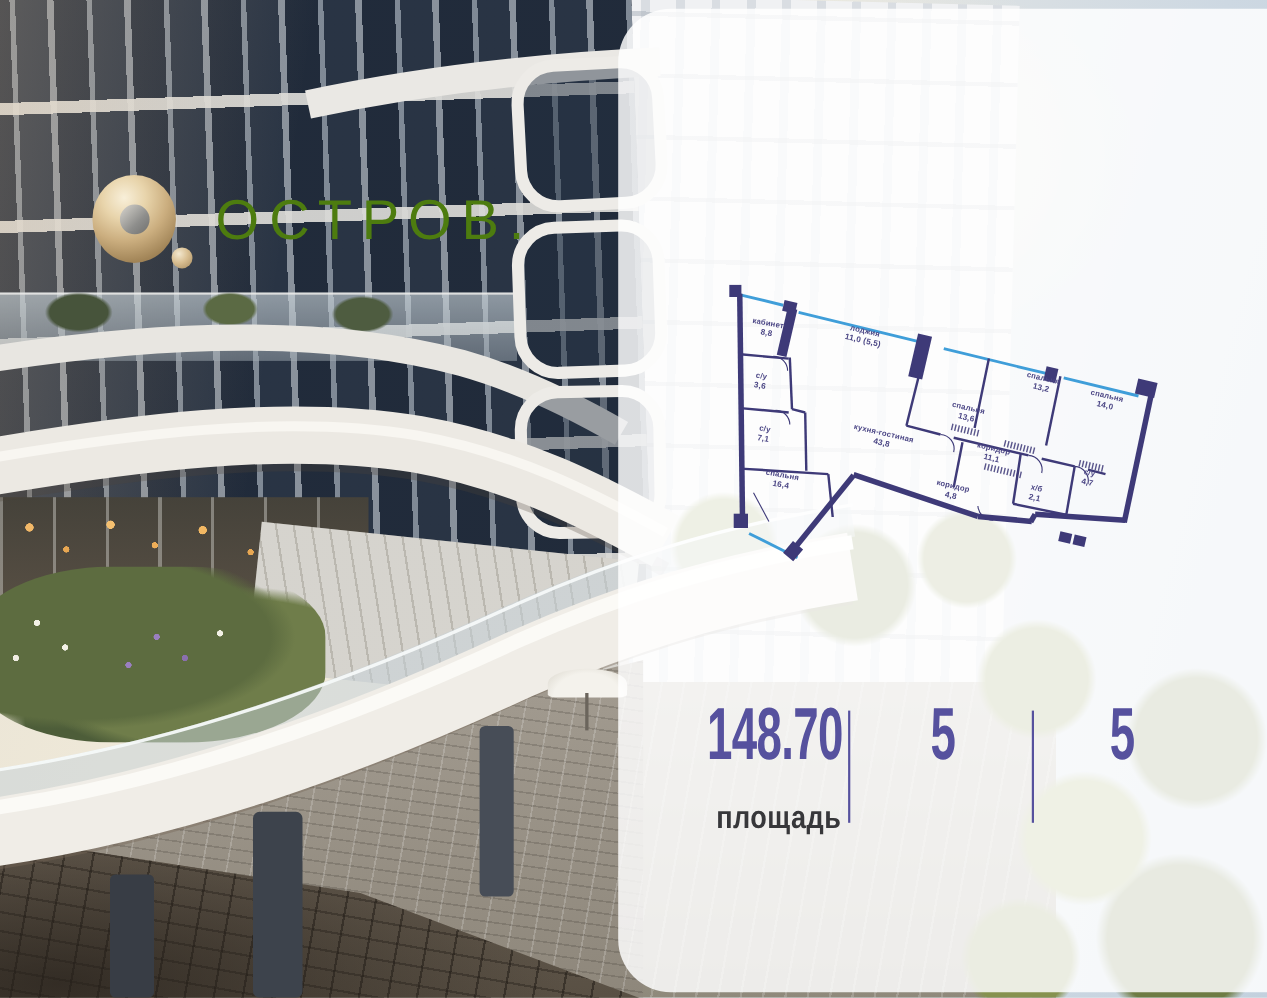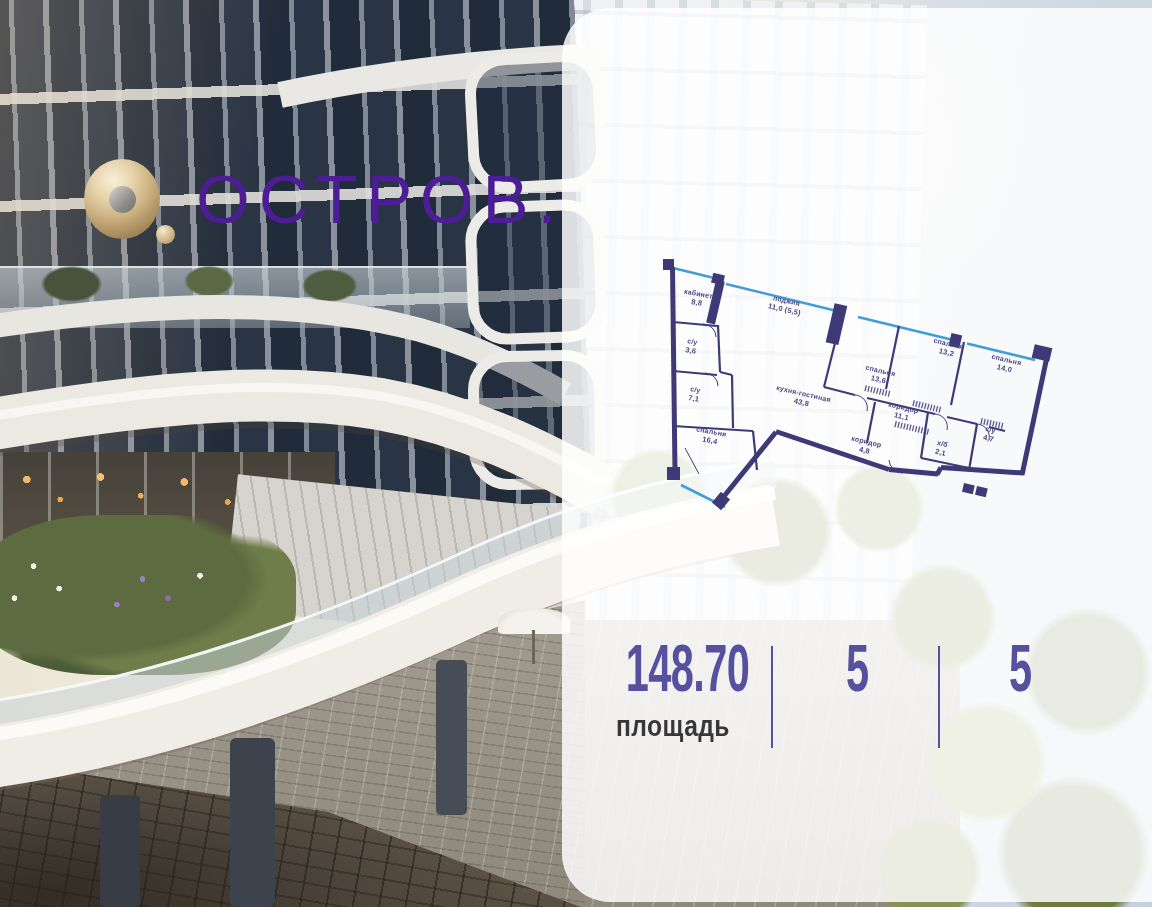--- a/index.html
+++ b/index.html
@@ -87,31 +87,31 @@
   .arc{stroke:var(--wall);fill:none;stroke-width:1;}
   .dash{stroke:var(--thin);fill:none;stroke-width:1.2;stroke-dasharray:3 2.5;}
   .comb{stroke:var(--wall);fill:none;stroke-width:6;stroke-dasharray:1.3 1.7;opacity:.85;}
   .furn{stroke:var(--thin);fill:none;stroke-width:.9;}
   .room-label{fill:var(--labelc);font-family:"Liberation Sans",sans-serif;font-size:7px;font-weight:600;text-anchor:middle;letter-spacing:.2px;}
   .room-label .area{font-size:7.4px;}
 
   
   .stat{position:absolute;width:170px;text-align:center;}
   .stat-value{display:inline-block;transform:scaleX(.62);transform-origin:center;font-size:67px;font-weight:700;line-height:56px;color:var(--accent);letter-spacing:-1px;white-space:nowrap;}
-  .stat-label{margin-top:14px;}
+  .stat-label{margin-top:32px;text-align:right;}
   .stat-label span{display:inline-block;transform:scaleX(.85);transform-origin:center;font-size:29px;font-weight:700;color:var(--statlabel);letter-spacing:.5px;white-space:nowrap;}
   .stat-divider{position:absolute;width:2px;height:102px;background:var(--accent);}
 
   
   .logo{position:absolute;left:84px;top:159px;z-index:31;display:flex;align-items:center;}
   .logo-ring{position:relative;width:76px;height:80px;border-radius:50%;background:
     radial-gradient(circle at 38% 26%, #f8efd9 0%, #e8d4ab 26%, #cbae7f 52%, #a18457 78%, #816b49 100%);}
   .logo-ring:after{content:"";position:absolute;left:25px;top:27px;width:27px;height:27px;border-radius:50%;background:linear-gradient(135deg,#d9d6cf 0%,#8e8e8c 60%,#6f6f6d 100%);}
   .logo-dot{position:absolute;left:72px;top:66px;width:19px;height:19px;border-radius:50%;background:radial-gradient(circle at 35% 30%, #f3e8cf 0%, #d9bf92 45%, #a68a5d 100%);}
-  .logo-text{margin-left:36px;color:#4c1d95;font-size:69px;font-weight:500;letter-spacing:9px;line-height:1;}
+  .logo-text{margin-left:36px;color:#4d7c0f;font-size:51px;font-weight:500;letter-spacing:9px;line-height:1;}
 </style>
 </head>
 <body>
 
 <div class="scene">
   <div class="layer sky"></div>
   <div class="layer tower"></div>
   <div class="layer trees-mid"></div>
   <div class="layer ground-mid"></div>
   <div class="layer bldg"></div>
@@ -237,21 +237,21 @@
         <text class="room-label" x="235" y="135" transform="rotate(13 235 135)"><tspan x="235">спальня</tspan><tspan x="235" dy="9" class="area">13,6</tspan></text>
         <text class="room-label" x="303" y="108" transform="rotate(13 303 108)"><tspan x="303">спальня</tspan><tspan x="303" dy="9" class="area">13,2</tspan></text>
         <text class="room-label" x="361" y="124" transform="rotate(13 361 124)"><tspan x="361">спальня</tspan><tspan x="361" dy="9" class="area">14,0</tspan></text>
         <text class="room-label" x="258" y="172" transform="rotate(13 258 172)"><tspan x="258">коридор</tspan><tspan x="258" dy="9" class="area">11,1</tspan></text>
         <text class="room-label" x="221" y="206" transform="rotate(13 221 206)"><tspan x="221">коридор</tspan><tspan x="221" dy="9" class="area">4,8</tspan></text>
         <text class="room-label" x="297" y="208" transform="rotate(13 297 208)"><tspan x="297">х/б</tspan><tspan x="297" dy="9" class="area">2,1</tspan></text>
         <text class="room-label" x="345" y="194" transform="rotate(13 345 194)"><tspan x="345">с/у</tspan><tspan x="345" dy="9" class="area">4,7</tspan></text>
       </g>
   </svg>
 
-  <div class="stat" style="left:26px;top:632px;">
+  <div class="stat" style="left:43px;top:632px;">
     <div class="stat-value">148.70</div>
     <div class="stat-label"><span>площадь</span></div>
   </div>
   <div class="stat-divider" style="left:209px;top:638px;"></div>
   <div class="stat" style="left:210px;top:632px;">
     <div class="stat-value">5</div>
   </div>
   <div class="stat-divider" style="left:376px;top:638px;"></div>
   <div class="stat" style="left:373px;top:632px;">
     <div class="stat-value">5</div>

